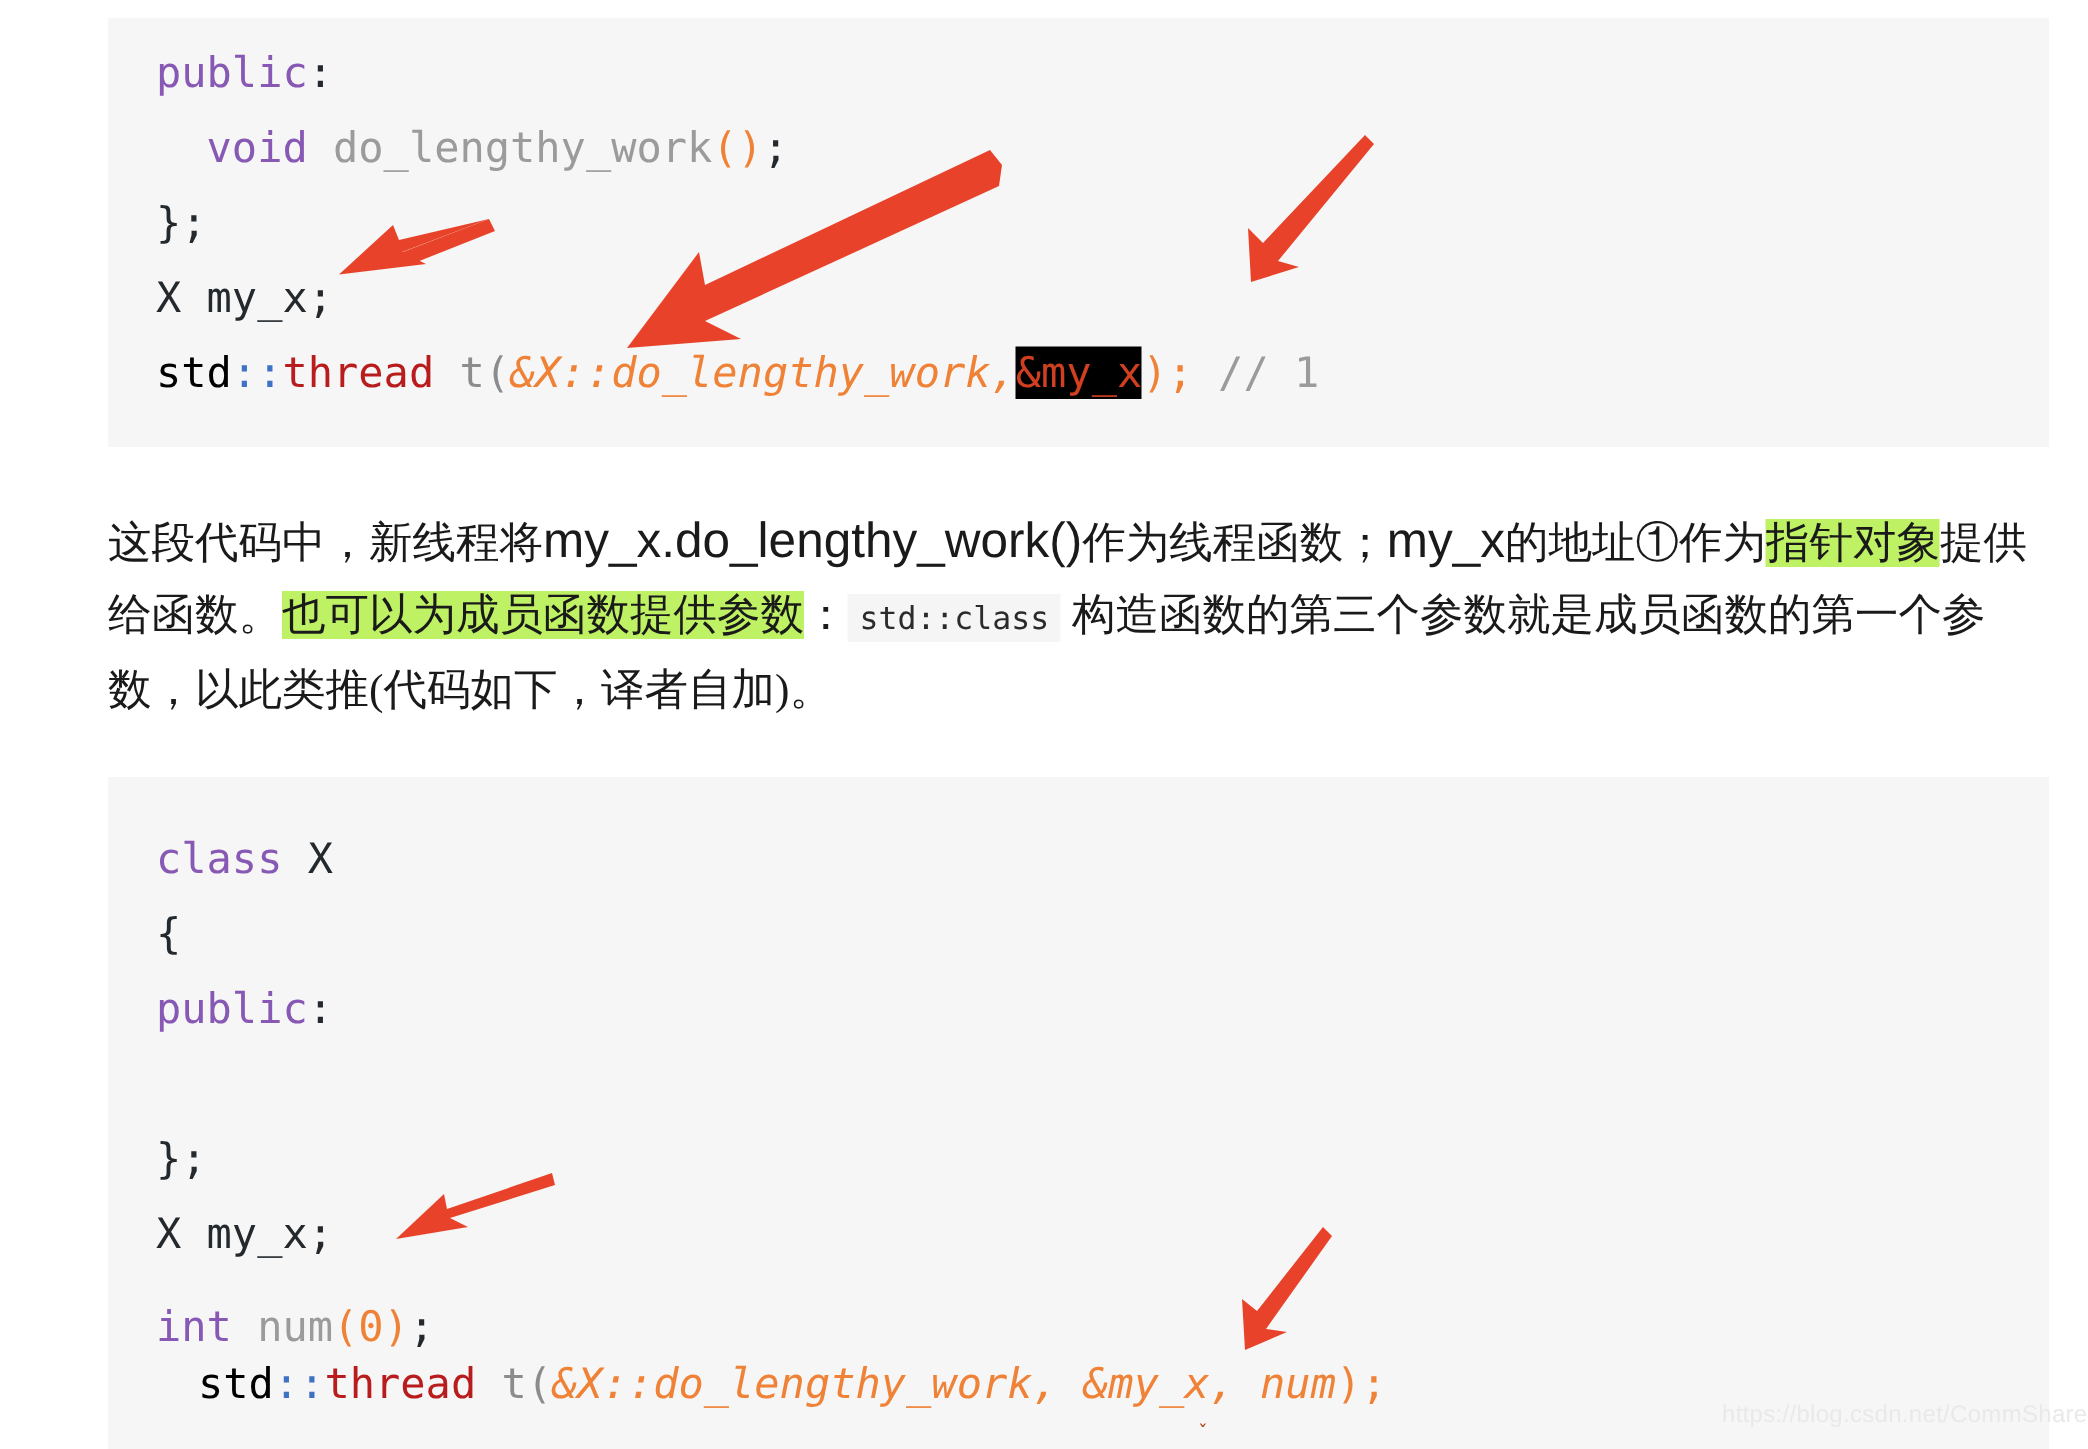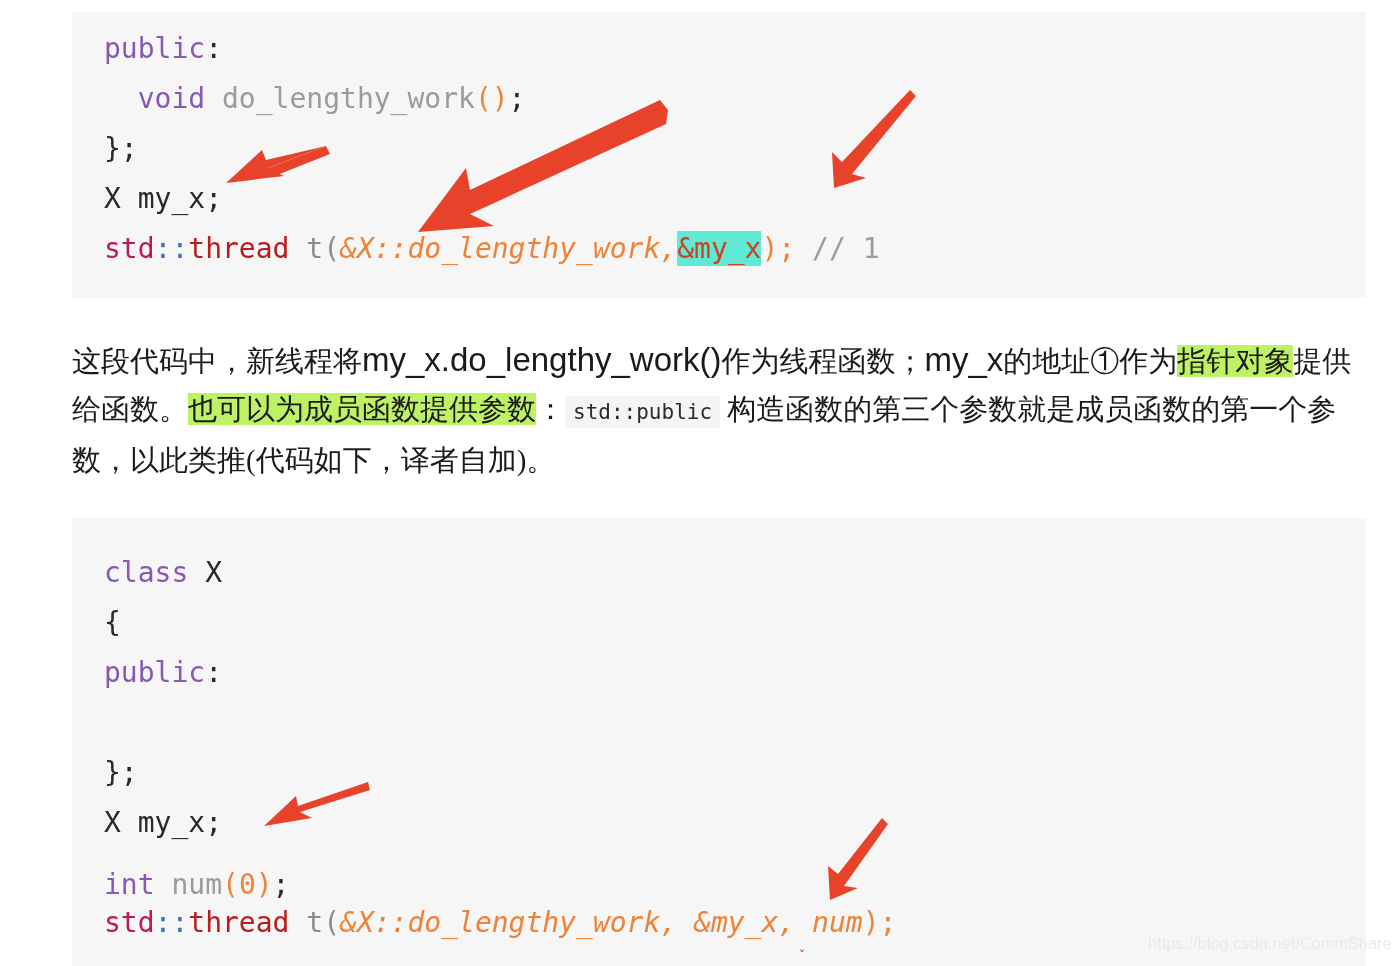--- a/index.html
+++ b/index.html
@@ -34,28 +34,28 @@
     position: absolute;
     left: 32px;
     text-align: right;
   }
 
   
   .tok-kw      { color: #8859b4; }         
   .tok-plain   { color: #24292e; }          
   .tok-fn      { color: #9b9b9b; }          
   .tok-punct   { color: #ef8236; }          
-  .tok-ns      { color: #be185d; }          
+  .tok-ns      { color: #000000; }          
   .tok-type    { color: #b91c1c; }          
   .tok-var     { color: #8c8c8c; }          
   .tok-arg     { color: #ef8236; font-style: italic; }          
   .tok-comment { color: #9b9b9b; }          
   .tok-colon   { color: #3f72c4; }
   .hl-code {
-    background: #5eead4;
+    background: #000000;
     color: #d04020;
     padding: 1px 0;
   }
 
   
   #paragraph {
     position: absolute;
     left: 72px;
     top: 336px;
     width: 1280px;
@@ -120,38 +120,38 @@
   <div class="code-line" style="top: 62px;">  <span class="tok-kw">void</span> <span class="tok-fn">do_lengthy_work</span><span class="tok-punct">()</span><span class="tok-plain">;</span></div>
 
   <div class="code-line" style="top: 112px;"><span class="tok-plain">};</span></div>
 
   <div class="code-line" style="top: 162px;"><span class="tok-plain">X my_x;</span></div>
 
   <div class="code-line" style="top: 212px;"><span class="tok-ns">std</span><span class="tok-colon">::</span><span class="tok-type">thread</span><span class="tok-var"> t(</span><span class="tok-arg">&amp;X::do_lengthy_work,</span><span class="hl-code">&amp;my_x</span><span class="tok-punct">);</span><span class="tok-comment"> // 1</span></div>
 
 </div>
 
-<div id="paragraph"><span>这段代码中，新线程将</span><span class="latin">my_x.do_lengthy_work()</span><span>作为线程函数；</span><span class="latin">my_x</span><span>的地址①作为</span><span class="hl-text">指针对象</span><span>提供给函数。</span><span class="hl-text">也可以为成员函数提供参数</span><span>：</span><span class="inline-code">std::public</span><span> 构造函数的第三个参数就是成员函数的第一个参数，以此类推(代码如下，译者自加)。</span></div>
+<div id="paragraph"><span>这段代码中，新线程将</span><span class="latin">my_x.do_lengthy_work()</span><span>作为线程函数；</span><span class="latin">my_x</span><span>的地址①作为</span><span class="hl-text">指针对象</span><span>提供给函数。</span><span class="hl-text">也可以为成员函数提供参数</span><span>：</span><span class="inline-code">std::class</span><span> 构造函数的第三个参数就是成员函数的第一个参数，以此类推(代码如下，译者自加)。</span></div>
 
 <div class="code-block" id="code-block-2">
 
   <div class="code-line" style="top: 30px;"><span class="tok-kw">class</span><span class="tok-plain"> X</span></div>
 
   <div class="code-line" style="top: 80px;"><span class="tok-plain">{</span></div>
 
   <div class="code-line" style="top: 130px;"><span class="tok-kw">public</span><span class="tok-plain">:</span></div>
 
 
   <div class="code-line" style="top: 230px;"><span class="tok-plain">};</span></div>
 
   <div class="code-line" style="top: 280px;"><span class="tok-plain">X my_x;</span></div>
 
   <div class="code-line" style="top: 342px;"><span class="tok-kw">int</span><span class="tok-fn"> num</span><span class="tok-punct">(</span><span class="tok-punct">0</span><span class="tok-punct">)</span><span class="tok-plain">;</span></div>
 
-  <div class="code-line" style="top: 380px;"><span class="tok-ns">std</span><span class="tok-colon">::</span><span class="tok-type">thread</span><span class="tok-var"> t(</span><span class="tok-arg">&amp;X::do_lengthy_work, &amp;my_x, num</span><span class="tok-punct">);</span></div>
+  <div class="code-line" style="top: 380px; margin-left: 28px;"><span class="tok-ns">std</span><span class="tok-colon">::</span><span class="tok-type">thread</span><span class="tok-var"> t(</span><span class="tok-arg">&amp;X::do_lengthy_work, &amp;my_x, num</span><span class="tok-punct">);</span></div>
 
 </div>
 
 <svg class="arrow-layer" viewBox="0 0 1392 966">
   <defs></defs>
 
   <g>
     <path d="M 326,146 L 268,168 L 284,176 L 226,183 L 262,150 L 266,160 Z" fill="#e8432a"></path>
     <path d="M 326,146 L 258,172 L 272,177 L 330,154 Z" fill="#e8432a"></path>
   </g>

